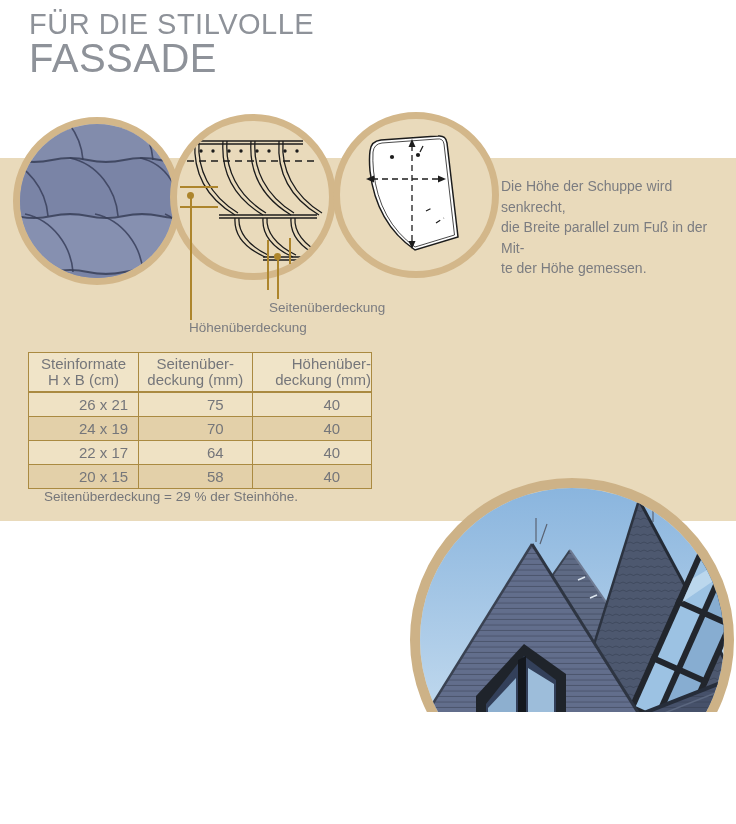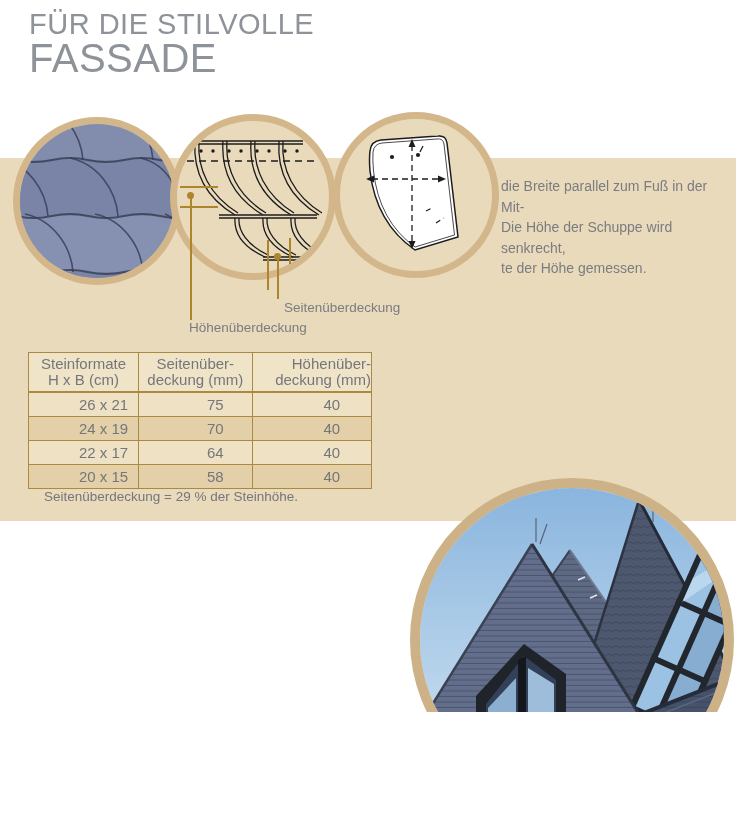--- a/index.html
+++ b/index.html
@@ -134,36 +134,36 @@
         <polygon points="106,60 98,56.5 98,63.5"></polygon>
         <circle cx="52" cy="38" r="2.1"></circle>
         <circle cx="78" cy="36" r="2.1"></circle>
         <path d="M80,33 l3,-6" stroke="#1c1c1c" stroke-width="1.2"></path>
         <path d="M86,92 l8,-4 M96,104 l8,-5" stroke="#1c1c1c" stroke-width="1.2" stroke-dasharray="5 4" fill="none"></path>
       </g>
     </svg>
   </div>
 
   <div class="abs info">
+    <div>Die Höhe der Schuppe wird senkrecht,</div>
     <div>die Breite parallel zum Fuß in der Mit-</div>
-    <div>Die Höhe der Schuppe wird senkrecht,</div>
     <div>te der Höhe gemessen.</div>
   </div>
 
   <div class="abs gold" style="left:180px;top:186px;width:38px;height:2px;"></div>
   <div class="abs gold" style="left:180px;top:206px;width:38px;height:2px;"></div>
   <div class="abs gold-dot" style="left:187px;top:192px;"></div>
   <div class="abs gold" style="left:190px;top:196px;width:2px;height:124px;"></div>
 
   <div class="abs gold" style="left:267px;top:240px;width:2px;height:50px;"></div>
   <div class="abs gold" style="left:289px;top:238px;width:2px;height:26px;"></div>
   <div class="abs gold-dot" style="left:274px;top:253px;"></div>
   <div class="abs gold" style="left:277px;top:257px;width:2px;height:42px;"></div>
 
-  <div class="abs diag-label" style="left:284px;top:300px;">Seitenüberdeckung</div>
+  <div class="abs diag-label" style="left:269px;top:300px;">Seitenüberdeckung</div>
   <div class="abs diag-label" style="left:189px;top:320px;">Höhenüberdeckung</div>
 
   <table class="formats">
     <thead>
       <tr>
         <th class="w1">
           <div>Steinformate</div>
           <div>H x B (cm)</div>
         </th>
         <th class="w2">

